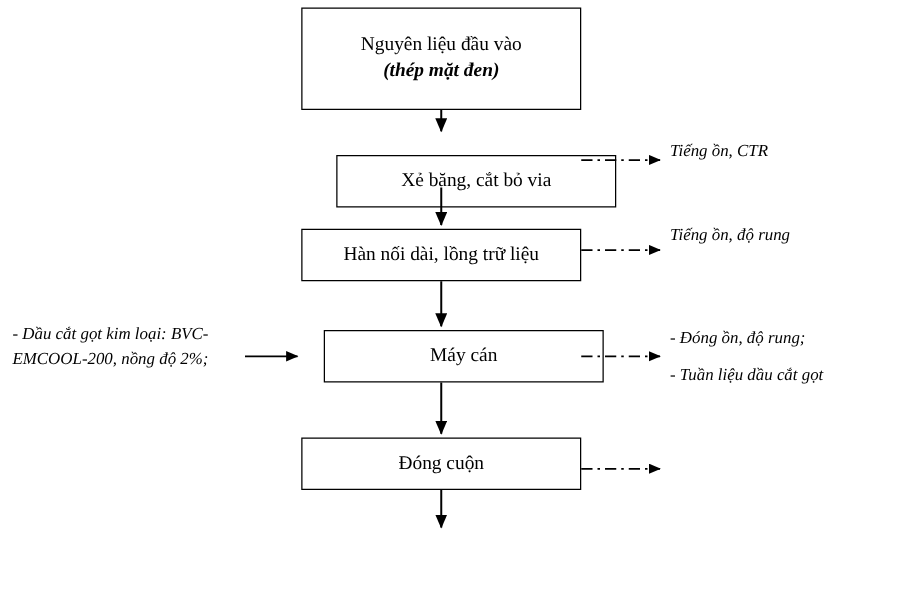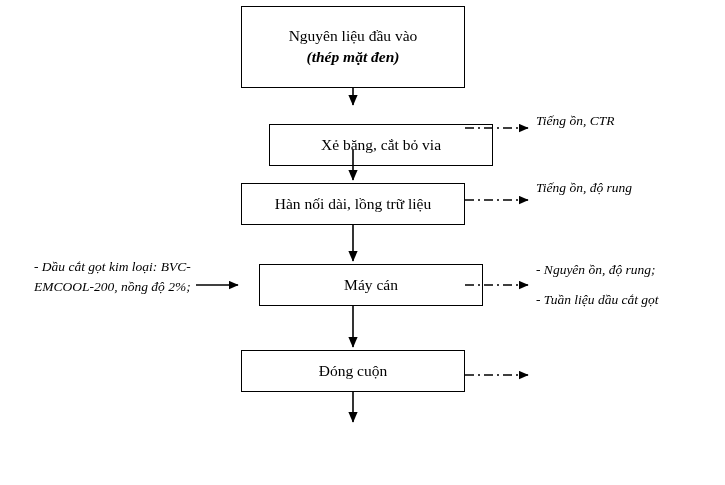--- a/index.html
+++ b/index.html
@@ -86,26 +86,26 @@
 
   <div class="box" style="left:241px; top:350px; width:224px; height:42px;">
     <div class="line1">Đóng cuộn</div>
   </div>
 
 
   <div class="note" style="left:536px; top:111px;text-align:right;">Tiếng ồn, CTR</div>
 
   <div class="note" style="left:536px; top:178px;">Tiếng ồn, độ rung</div>
 
-  <div class="note" style="left:536px; top:260px;">- Nguyên ồn, độ rung;</div>
+  <div class="note" style="left:536px; top:260px;">- Đóng ồn, độ rung;</div>
 
   <div class="note" style="left:536px; top:290px;">- Tuần liệu dầu cắt gọt</div>
 
 
-  <div class="note multi note-left" style="left:10px; top:257px; width:195px;margin-left:24px;">- Dầu cắt gọt kim loại: BVC-EMCOOL-200, nồng độ 2%;</div>
+  <div class="note multi note-left" style="left:10px; top:257px; width:195px;">- Dầu cắt gọt kim loại: BVC-EMCOOL-200, nồng độ 2%;</div>
 
   <svg class="overlay" viewBox="0 0 725 485" xmlns="http://www.w3.org/2000/svg">
     <defs>
       <marker id="arrowhead" markerWidth="8" markerHeight="8" refX="6.5" refY="3" orient="auto" markerUnits="strokeWidth">
         <path d="M0,0 L7,3 L0,6 z" fill="#000000"></path>
       </marker>
     </defs>
 
     <g stroke="#000000" stroke-width="1.6" fill="none" marker-end="url(#arrowhead)">
       <line x1="353" y1="88" x2="353" y2="105"></line>

